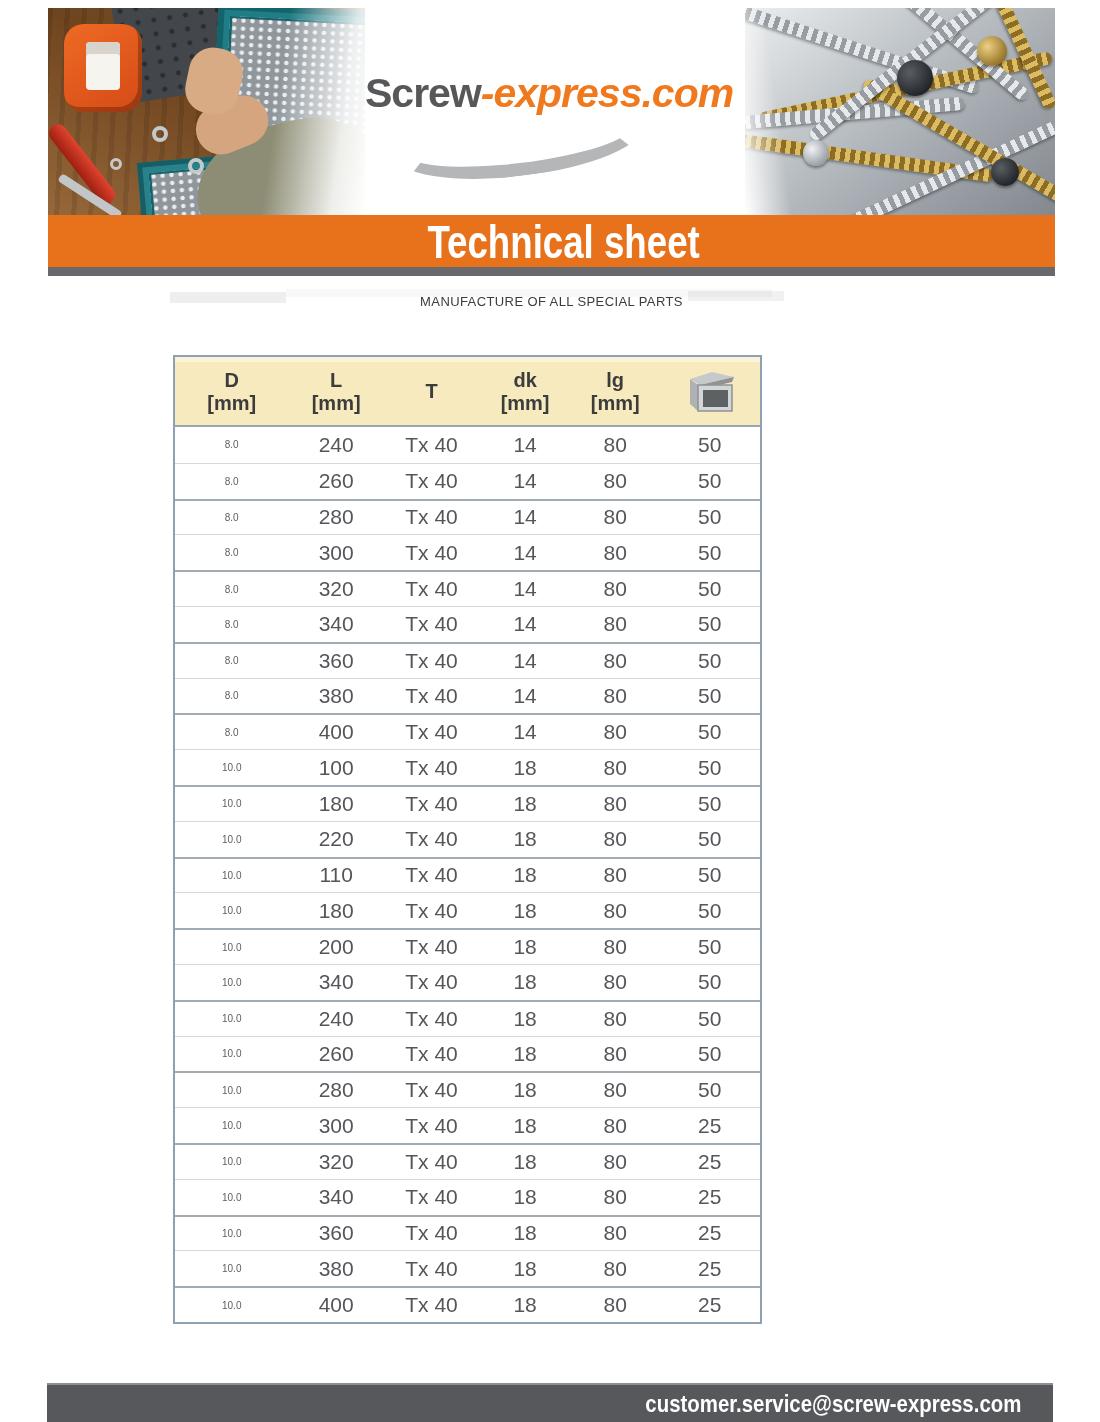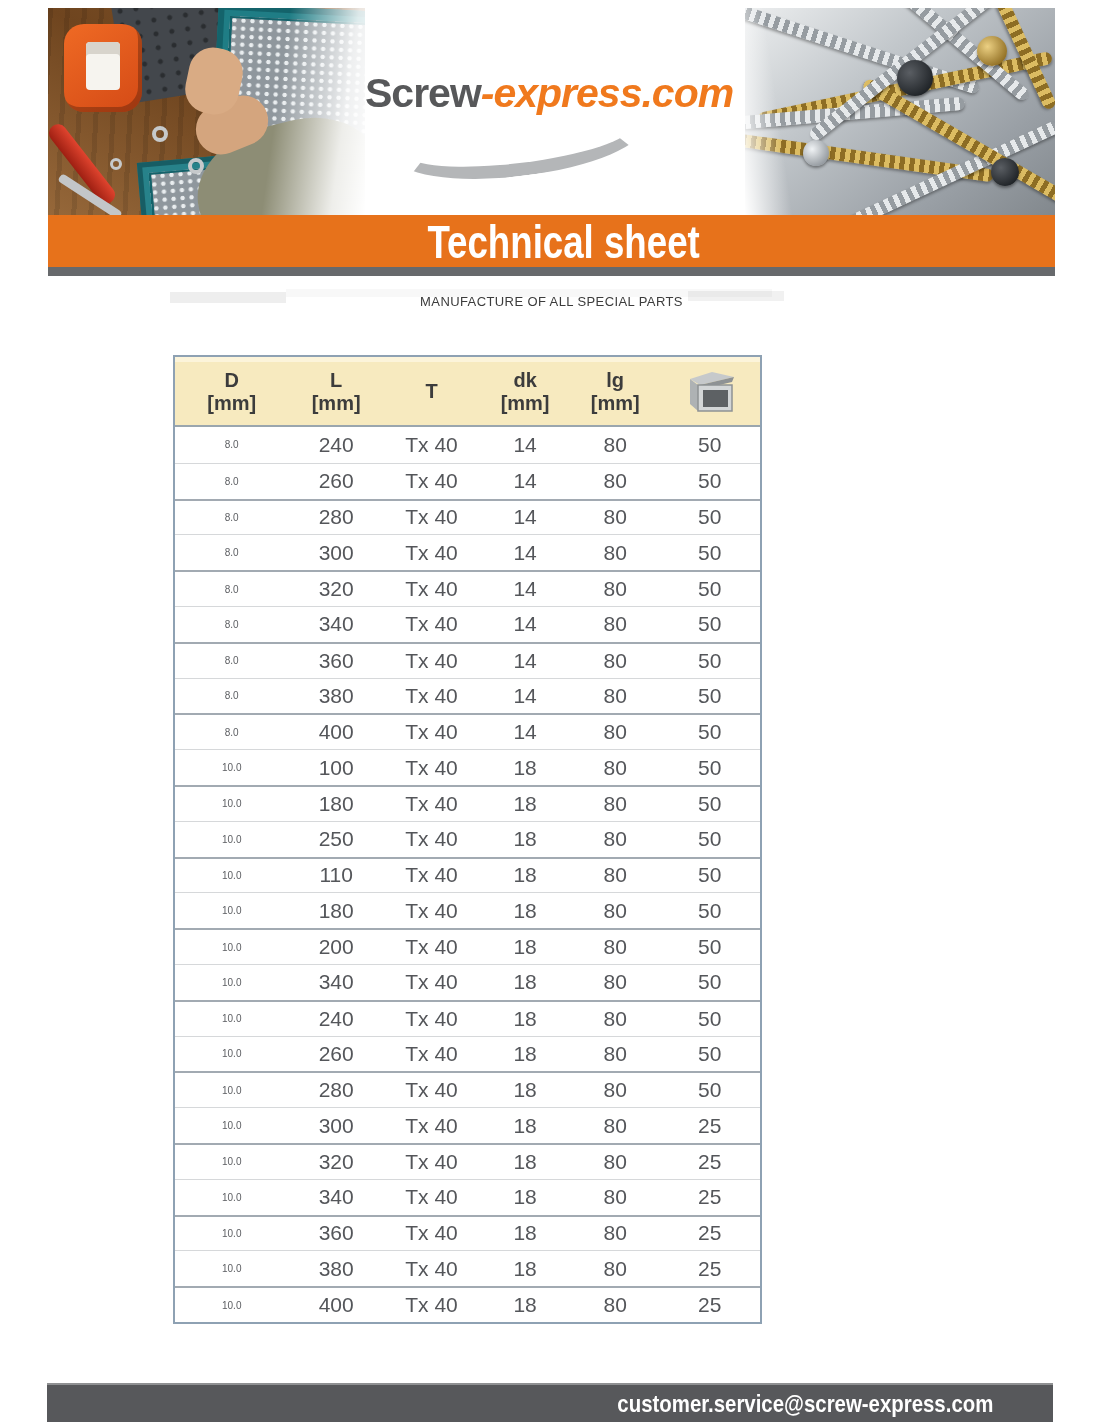--- a/index.html
+++ b/index.html
@@ -87,21 +87,21 @@
   .c3 { width:15.7%; } .c4 { width:15.1%;justify-content:center; } .c5 { width:17.2%; }
   .trow { display:flex; height:35.8px; align-items:center; border-top:1px solid #d6d8da; }
   .trow:first-child { border-top:none; }
   .trow.group-sep { border-top:2px solid #a2aab2; }
   .tcell { text-align:center; color:#54565a; font-size:21px; }
   .tcell.c0 { font-size:10px; color:#5c5e62; }
   .box-icon-svg { display:block; }
 
   
   .footer-bar { position:absolute; left:47px; top:1383px; width:1006px; height:39px; background:#57585b;
-    border-top:2px solid #8f9092; display:flex; align-items:center; justify-content:flex-end; padding-right:60px;text-align:center; }
+    border-top:2px solid #8f9092; display:flex; align-items:center; justify-content:flex-end; padding-right:32px;text-align:center; }
   .footer-email { color:#fff; font-weight:bold; font-size:24px; transform:scaleX(0.85); transform-origin:right center;
     white-space:nowrap; }
 </style>
 </head>
 <body>
 
 <div class="page">
 
   <div class="photo photo-left">
     <div class="decor pegboard"></div>
@@ -275,21 +275,21 @@
         <div class="trow group-sep">
           <div class="tcell c0">10.0</div>
           <div class="tcell c1">180</div>
           <div class="tcell c2">Tx 40</div>
           <div class="tcell c3">18</div>
           <div class="tcell c4">80</div>
           <div class="tcell c5">50</div>
         </div>
         <div class="trow">
           <div class="tcell c0">10.0</div>
-          <div class="tcell c1">250</div>
+          <div class="tcell c1">220</div>
           <div class="tcell c2">Tx 40</div>
           <div class="tcell c3">18</div>
           <div class="tcell c4">80</div>
           <div class="tcell c5">50</div>
         </div>
         <div class="trow group-sep">
           <div class="tcell c0">10.0</div>
           <div class="tcell c1">110</div>
           <div class="tcell c2">Tx 40</div>
           <div class="tcell c3">18</div>

